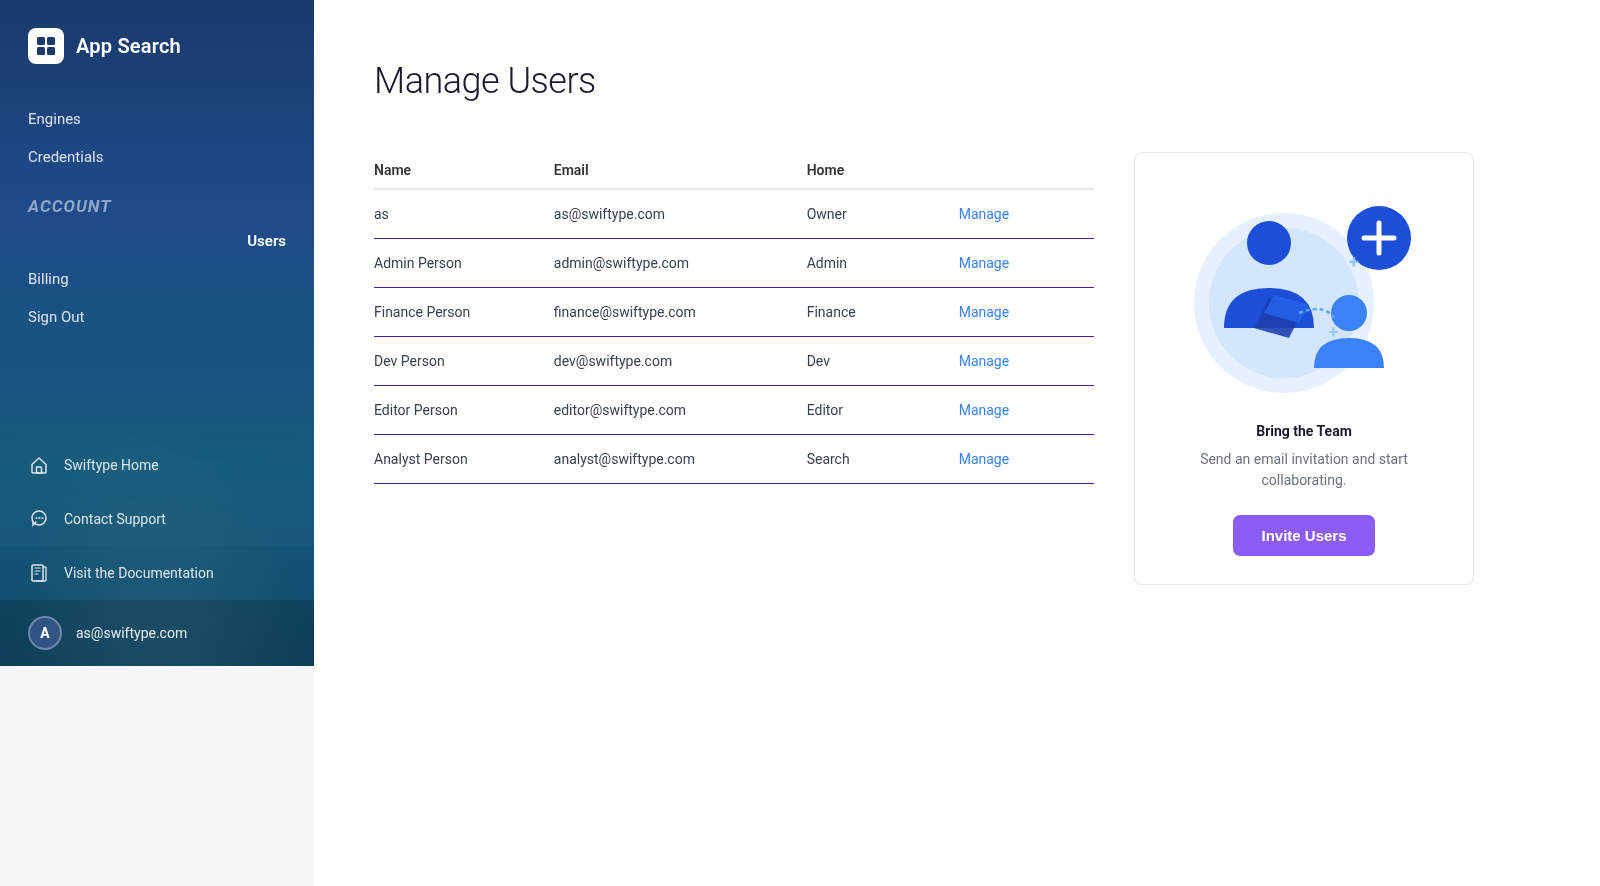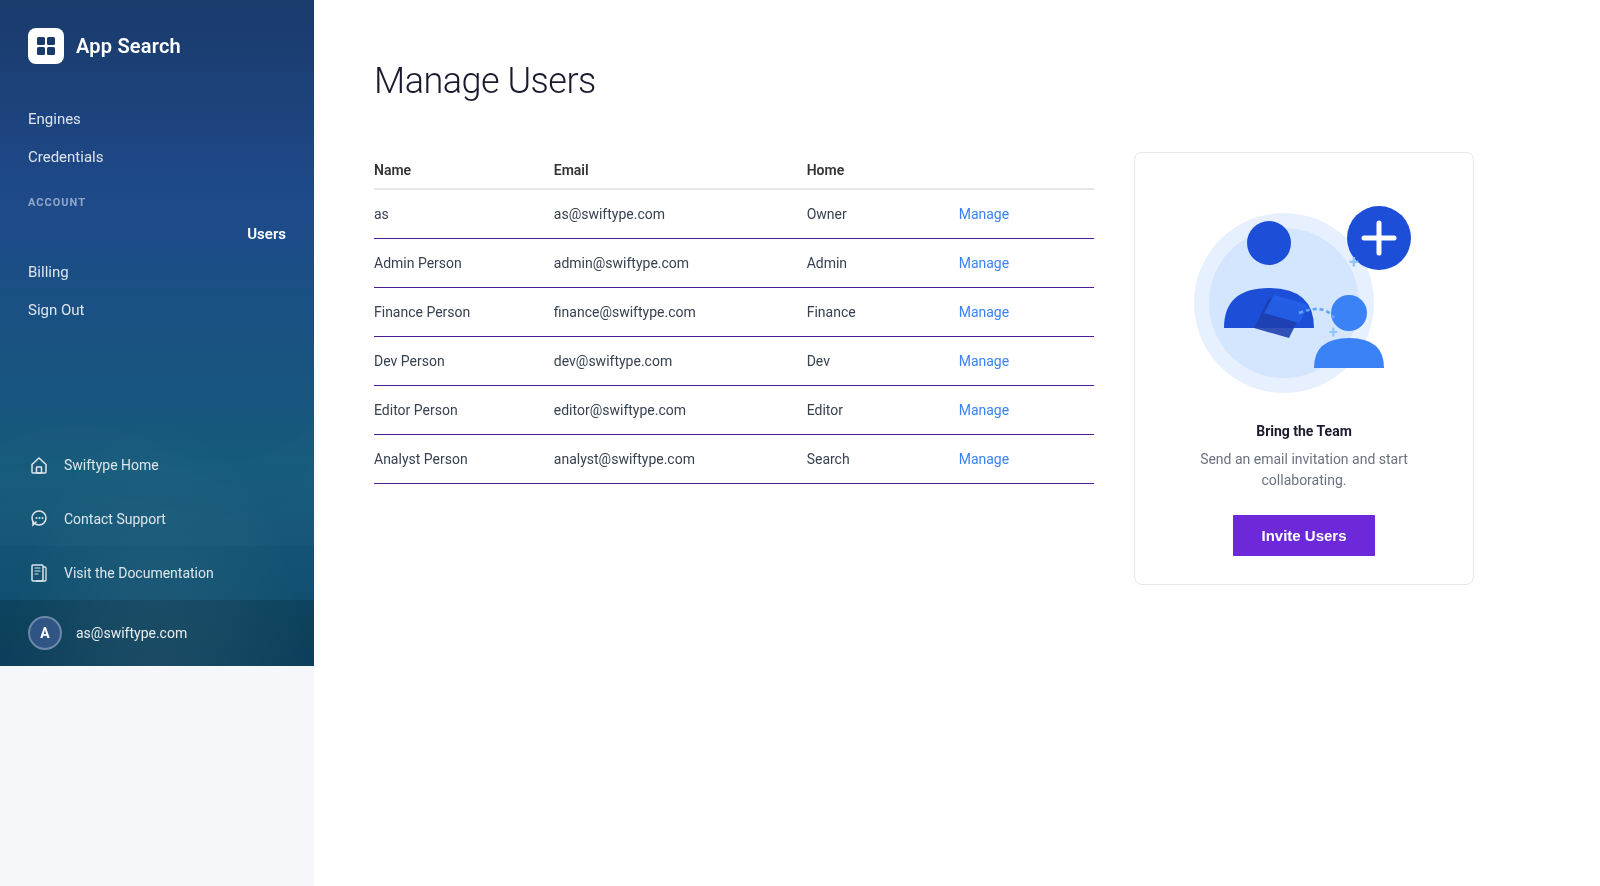--- a/index.html
+++ b/index.html
@@ -70,25 +70,26 @@
       color: rgba(255,255,255,0.85);
       font-size: 15px;
       cursor: pointer;
       text-decoration: none;
       transition: color 0.15s;
     }
     .sidebar-nav-item.active { color: white; font-weight: 600; text-align: right; }
 
     .sidebar-section-label {
       padding: 20px 28px 6px 28px;
-      font-size: 11px;
+      font-size: 17px;
       font-weight: 700;
       color: rgba(255,255,255,0.5);
       letter-spacing: 1px;
       text-transform: uppercase;
+      font-style: italic;
     }
 
     .sidebar-bottom {
       padding: 0 0 0 0;
       margin-top: auto;
     }
     .sidebar-bottom-item {
       display: flex;
       align-items: center;
       gap: 14px;
@@ -209,24 +210,24 @@
       color: #1a1a2e;
       margin-bottom: 10px;
     }
     .invite-desc {
       font-size: 14px;
       color: #6b7280;
       margin-bottom: 24px;
       line-height: 1.5;
     }
     .invite-btn {
-      background: #6d28d9;
+      background: #8b5cf6;
       color: white;
       border: none;
-      border-radius: 1px;
+      border-radius: 7px;
       padding: 12px 28px;
       font-size: 15px;
       font-weight: 600;
       cursor: pointer;
       transition: background 0.15s;
     }
   </style>
 </head>
 <body>
 

